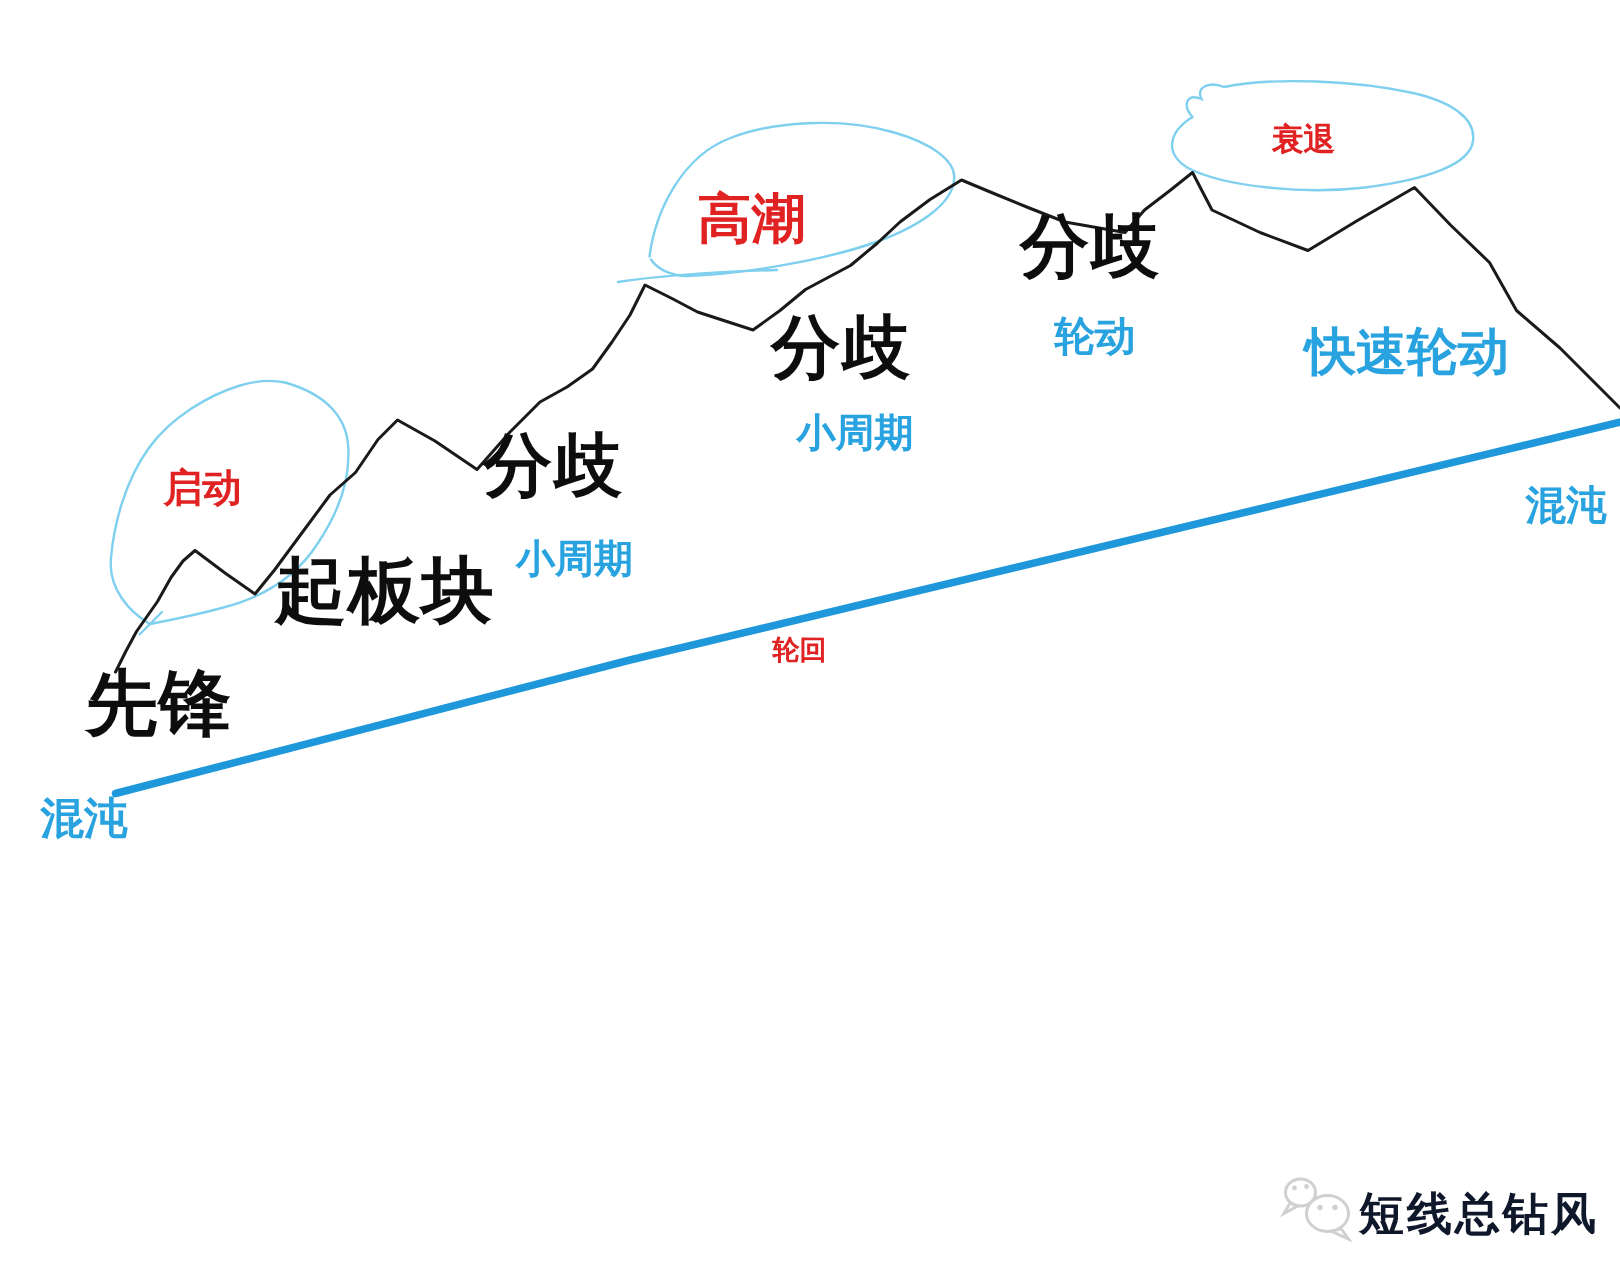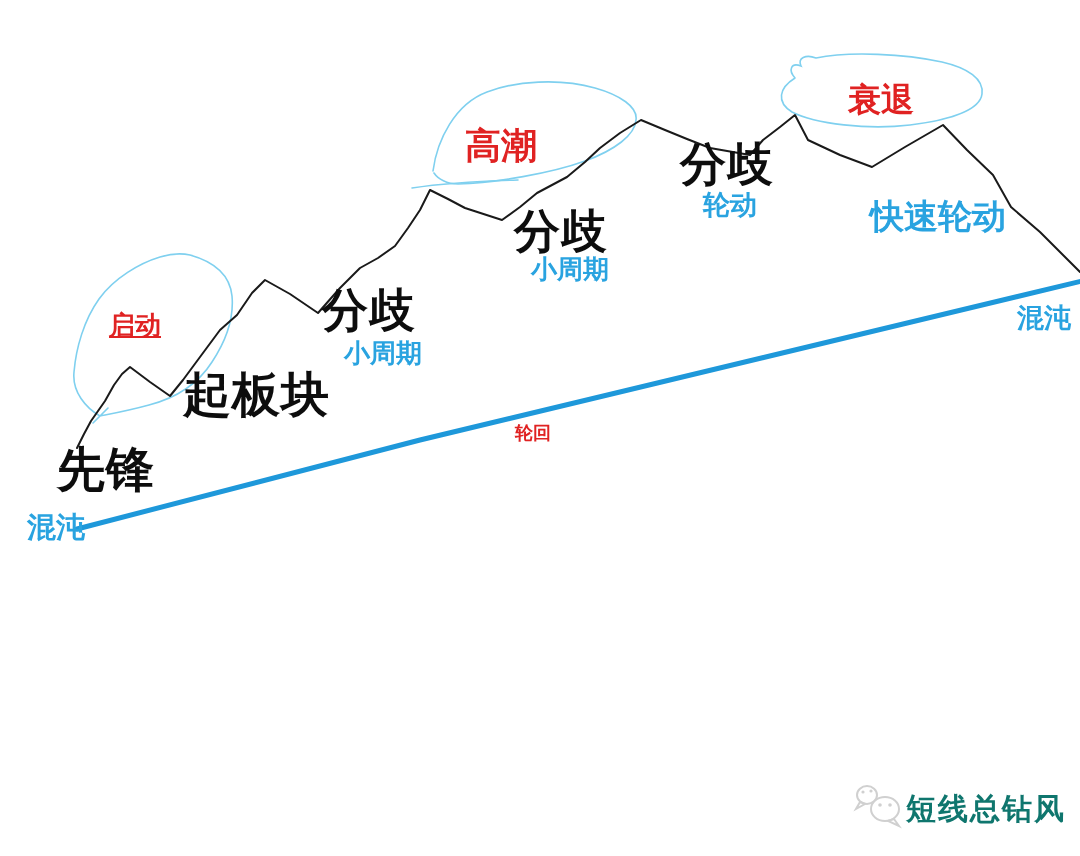--- a/index.html
+++ b/index.html
@@ -15,28 +15,28 @@
     position:absolute;
     line-height:1;
     font-weight:bold;
     white-space:nowrap;
     user-select:none;
   }
   .black{color:#0d0d0d;}
   .blue{color:#29a3e0;}
   .red{color:#e02222;}
   .sz-big{font-size:47px;letter-spacing:1px;}
-  .sz-mid{font-size:27px;}
+  .sz-mid{font-size:27px;margin-top:19px;}
   .sz-red{font-size:27px;}
   .watermark{
     position:absolute;
     left:906px;top:789px;
     font-size:30px;
     font-weight:bold;
-    color:#0f766e;
+    color:#0f172a;
     letter-spacing:2px;
     text-shadow:0 1px 0 #ffffff;
     text-align:right;
   }
 </style>
 </head>
 <body>
 
 <div id="stage">
 
@@ -99,25 +99,25 @@
 
 
   <div class="lbl blue sz-mid" style="left:344px;top:340px;font-size:26px;">小周期</div>
 
   <div class="lbl blue sz-mid" style="left:531px;top:256px;font-size:26px;">小周期</div>
 
   <div class="lbl blue sz-mid" style="left:703px;top:192px;font-size:27px;">轮动</div>
 
   <div class="lbl blue sz-mid" style="left:870px;top:199px;font-size:34px;">快速轮动</div>
 
-  <div class="lbl red sz-red" style="left:109px;top:312px;font-size:26px;text-decoration:underline;">启动</div>
+  <div class="lbl red sz-red" style="left:109px;top:312px;font-size:26px;">启动</div>
 
   <div class="lbl red sz-red" style="left:465px;top:128px;font-size:36px;">高潮</div>
 
-  <div class="lbl red sz-red" style="left:848px;top:83px;font-size:33px;">衰退</div>
+  <div class="lbl red sz-red" style="left:848px;top:83px;font-size:21px;">衰退</div>
 
   <div class="lbl blue sz-mid" style="left:27px;top:513px;font-size:29px;">混沌</div>
 
   <div class="lbl red sz-red" style="left:515px;top:424px;font-size:18px;">轮回</div>
 
   <div class="lbl blue sz-mid" style="left:1017px;top:305px;font-size:27px;">混沌</div>
 
   <div class="watermark">短线总钻风</div>
 
 </div>

